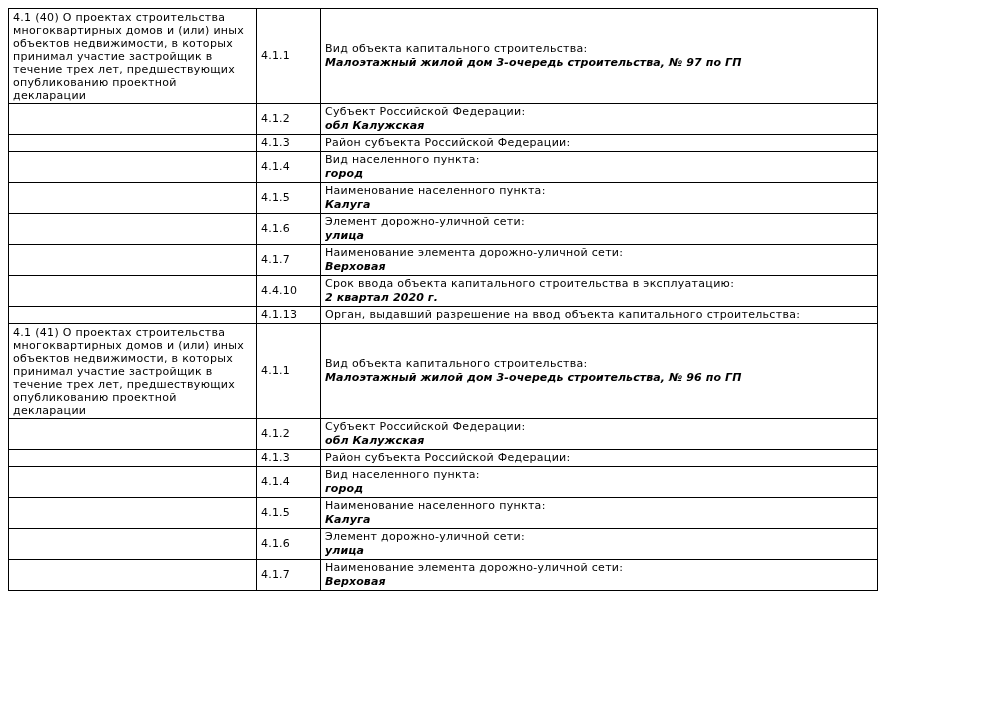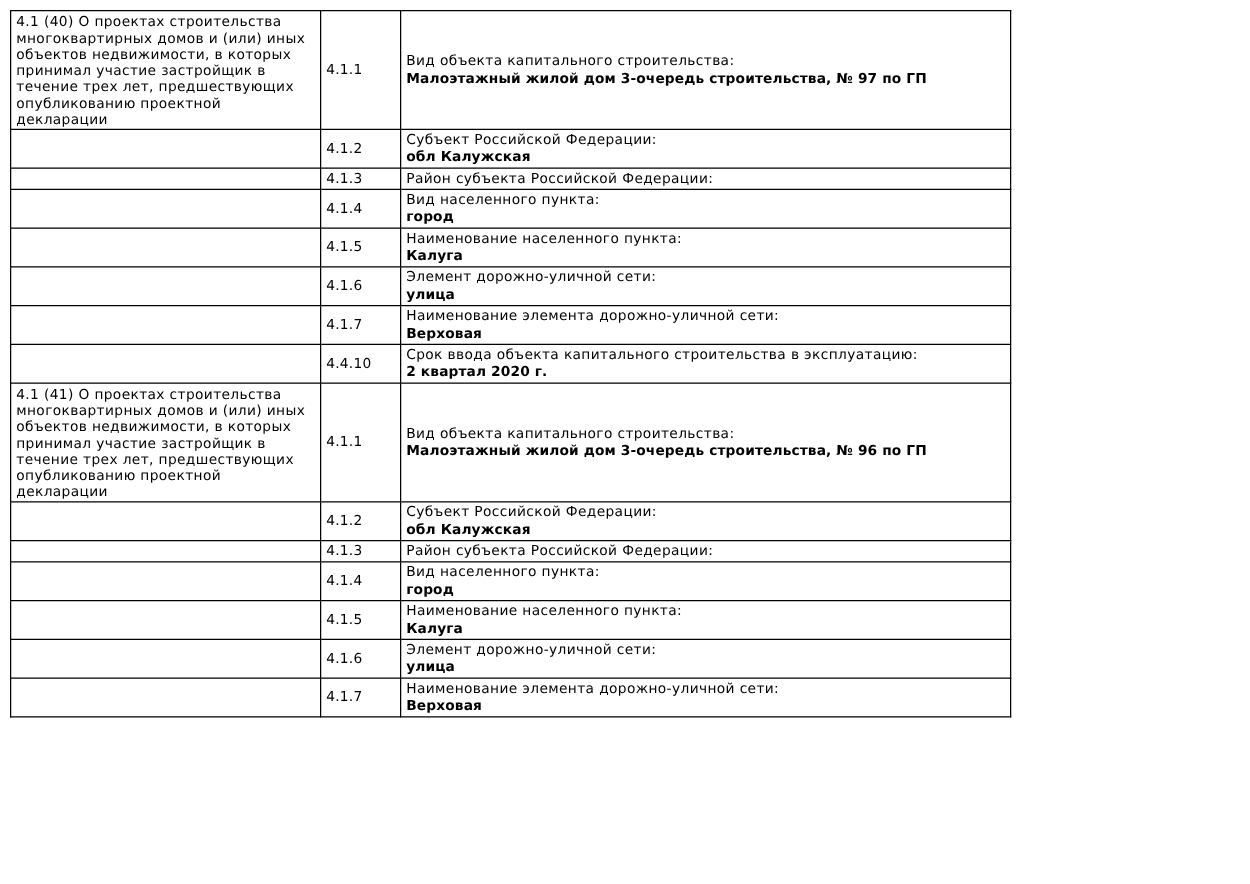--- a/index.html
+++ b/index.html
@@ -11,21 +11,21 @@
     width: 1000px;
     height: 707px;
     padding: 8px;
     overflow: hidden;
     font-family: "DejaVu Sans", "Liberation Sans", sans-serif;
     font-size: 11px;
     color: #000000;
   }
   table.decl {
     border-collapse: collapse;
-    width: 801px;
+    width: 870px;
     table-layout: fixed;
     border-radius: 17px;
   }
   col.col-desc { width: 248px; }
   col.col-code { width: 64px; }
   col.col-content { width: auto; }
   td {
     border: 1px solid #000000;
     padding: 1px 4px;
     vertical-align: middle;
@@ -44,20 +44,21 @@
   td.content .label {
     letter-spacing: 0.3px;
     hyphens: manual;
   }
   td.content .value {
     letter-spacing: 0.1px;
   }
   td.content .value b,
   td.content .value .bold {
     font-weight: bold;
+    font-style: italic;
   }
 </style>
 </head>
 <body>
 
 <table class="decl">
   <colgroup>
     <col class="col-desc">
     <col class="col-code">
     <col class="col-content">
@@ -121,20 +122,28 @@
   </tr>
       <tr>
     <td class="desc"></td>
     <td class="code"><span>4.4.10</span></td>
     <td class="content">
       <div class="label">Срок ввода объекта капитального строительства в эксплуатацию:</div>
       <div class="value"><b>2 квартал 2020 г.</b></div>
     </td>
   </tr>
       <tr>
+    <td class="desc"></td>
+    <td class="code"><span>4.1.13</span></td>
+    <td class="content">
+      <div class="label">Орган, выдавший разрешение на ввод объекта капитального строительства:</div>
+
+    </td>
+  </tr>
+      <tr>
     <td class="desc"><span class="desc-text">4.1 (41) О проектах строительства многоквартирных домов и (или) иных объектов недвижимости, в которых принимал участие застройщик в течение трех лет, предшествующих опубликованию проектной декларации</span></td>
     <td class="code"><span>4.1.1</span></td>
     <td class="content">
       <div class="label">Вид объекта капитального строительства:</div>
       <div class="value"><b>Малоэтажный жилой дом 3-очередь строительства, № 96 по ГП</b></div>
     </td>
   </tr>
       <tr>
     <td class="desc"></td>
     <td class="code"><span>4.1.2</span></td>

